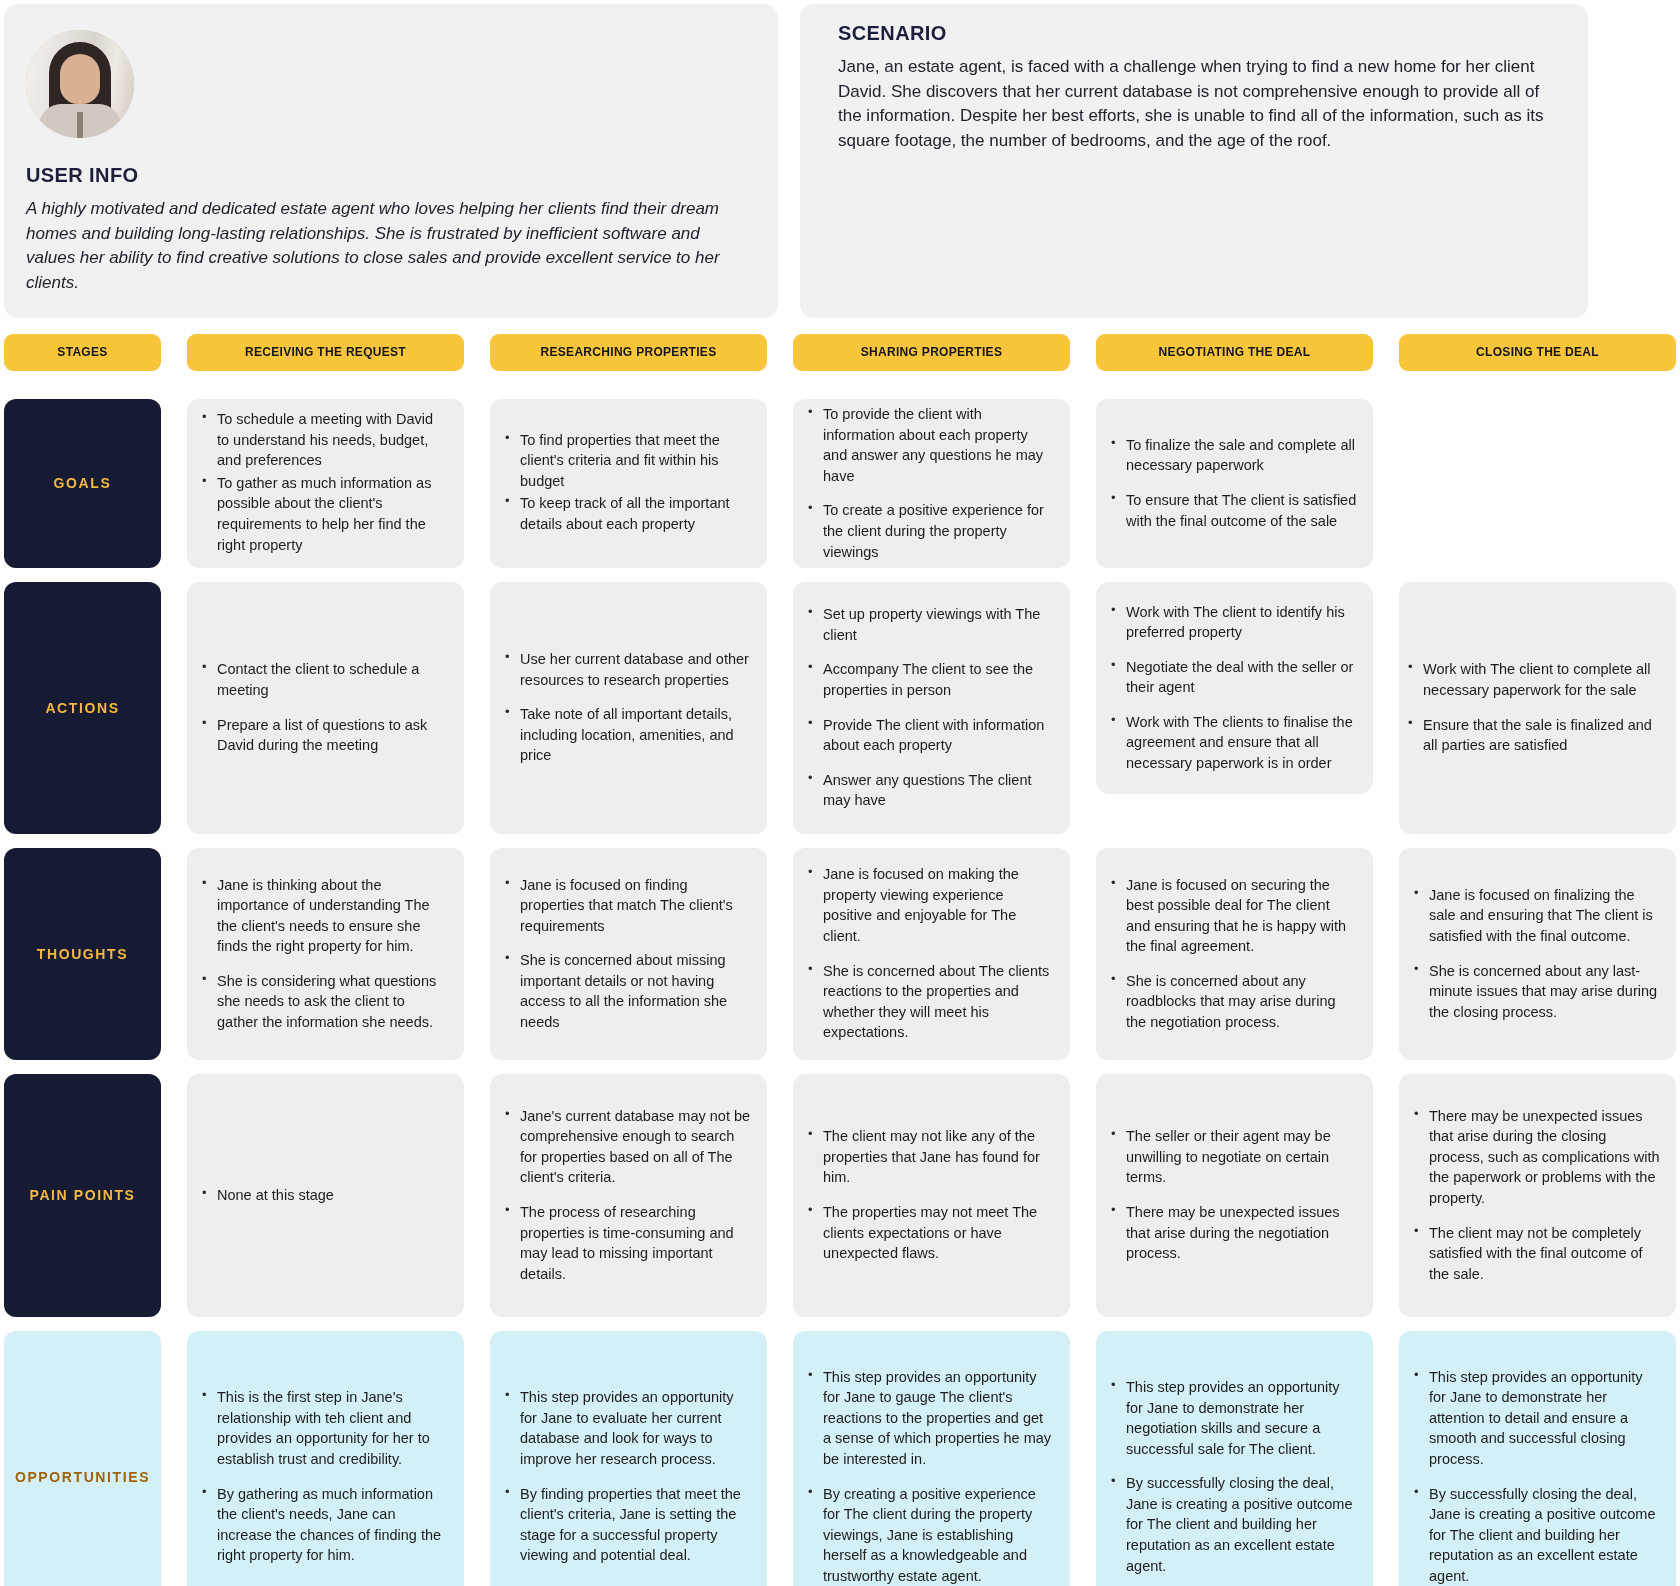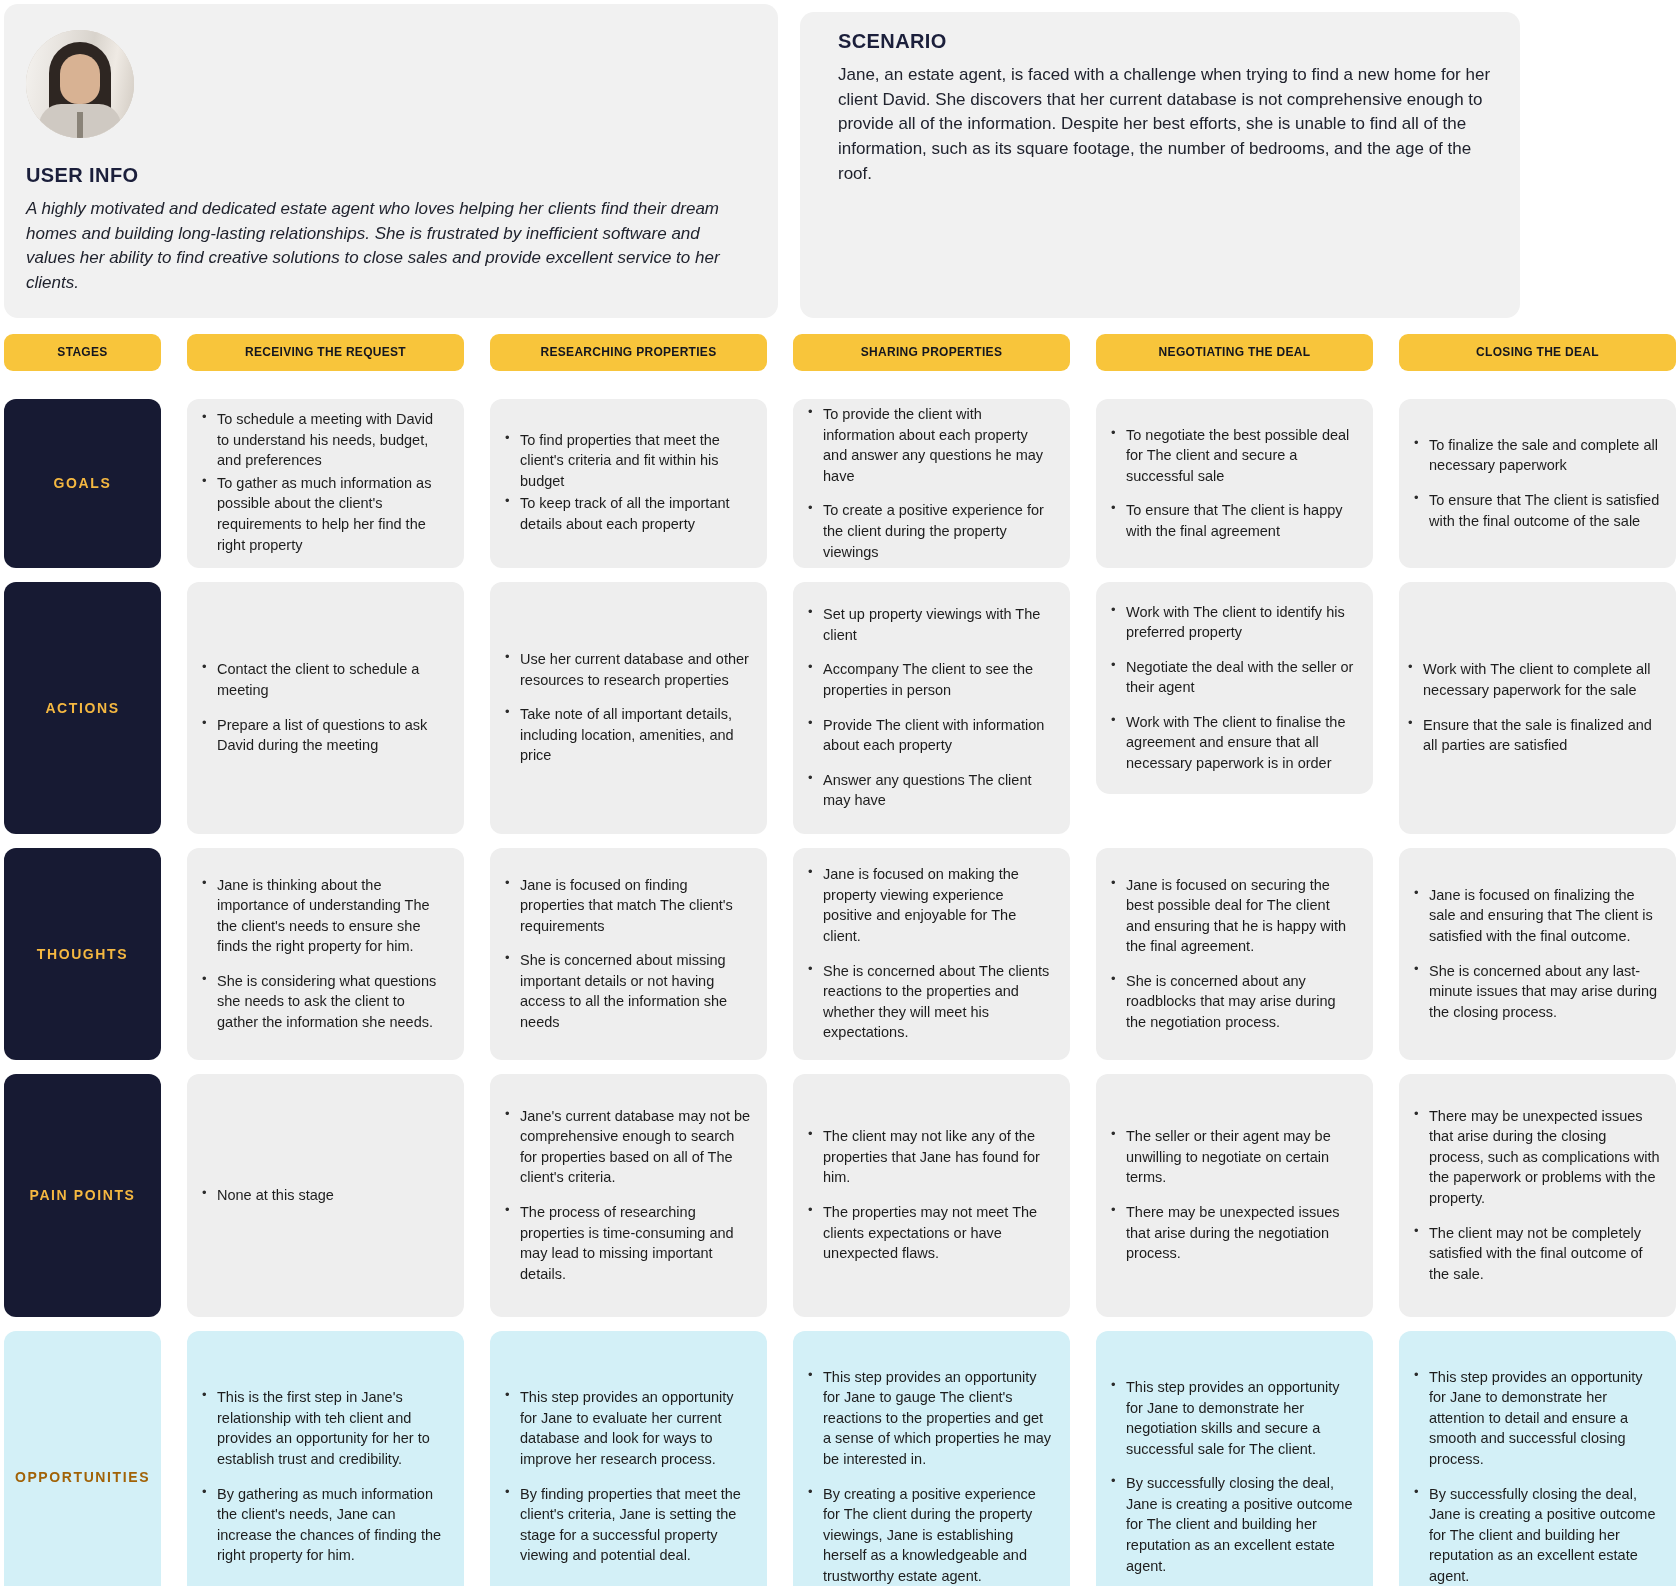--- a/index.html
+++ b/index.html
@@ -25,23 +25,22 @@
     padding: 18px 26px 22px 22px;
   }
   .panel-user {
     width: 774px;
     display: flex;
     gap: 26px;
     align-items: flex-start;
     flex-direction: column;
   }
   .panel-scenario {
-    width: 720px;
+    width: 788px;
     padding-left: 38px;
-    margin-top: 8px;
   }
   .avatar {
     width: 108px;
     height: 108px;
     border-radius: 50%;
     margin-top: 8px;
     flex: 0 0 108px;
     background:
       radial-gradient(circle at 50% 30%, #efe9e3 0%, #e3dcd4 40%, #cfc7bd 75%, #b9b0a5 100%);
     position: relative;
@@ -212,26 +211,20 @@
         </ul>
       </div>
       <div class="cell" style="height: 169px;">
         <ul class="bullets">
           <li>To provide the client with information about each property and answer any questions he may have</li>
           <li>To create a positive experience for the client during the property viewings</li>
         </ul>
       </div>
       <div class="cell" style="height: 169px;">
         <ul class="bullets">
-          <li>To negotiate the best possible deal for The client and secure a successful sale</li>
-          <li>To ensure that The client is happy with the final agreement</li>
-        </ul>
-      </div>
-      <div class="cell" style="height: 169px;">
-        <ul class="bullets">
           <li>To finalize the sale and complete all necessary paperwork</li>
           <li>To ensure that The client is satisfied with the final outcome of the sale</li>
         </ul>
       </div>
       <div class="rowspacer"></div>
       <div class="row-label r-actions" style="height: 252px;">ACTIONS</div>
       <div class="cell" style="height: 252px;">
         <ul class="bullets">
           <li>Contact the client to schedule a meeting</li>
           <li>Prepare a list of questions to ask David during the meeting</li>
@@ -248,21 +241,21 @@
           <li>Set up property viewings with The client</li>
           <li>Accompany The client to see the properties in person</li>
           <li>Provide The client with information about each property</li>
           <li>Answer any questions The client may have</li>
         </ul>
       </div>
       <div class="cell" style="height: 212px; border-radius: 14px;">
         <ul class="bullets">
           <li>Work with The client to identify his preferred property</li>
           <li>Negotiate the deal with the seller or their agent</li>
-          <li>Work with The client to finalise the agreement and ensure that all necessary paperwork is in order</li>
+          <li>Work with The clients to finalise the agreement and ensure that all necessary paperwork is in order</li>
         </ul>
       </div>
       <div class="cell" style="height: 252px; padding-left: 8px;">
         <ul class="bullets">
           <li>Work with The client to complete all necessary paperwork for the sale</li>
           <li>Ensure that the sale is finalized and all parties are satisfied</li>
         </ul>
       </div>
       <div class="rowspacer"></div>
       <div class="row-label r-thoughts" style="height: 212px;">THOUGHTS</div>

